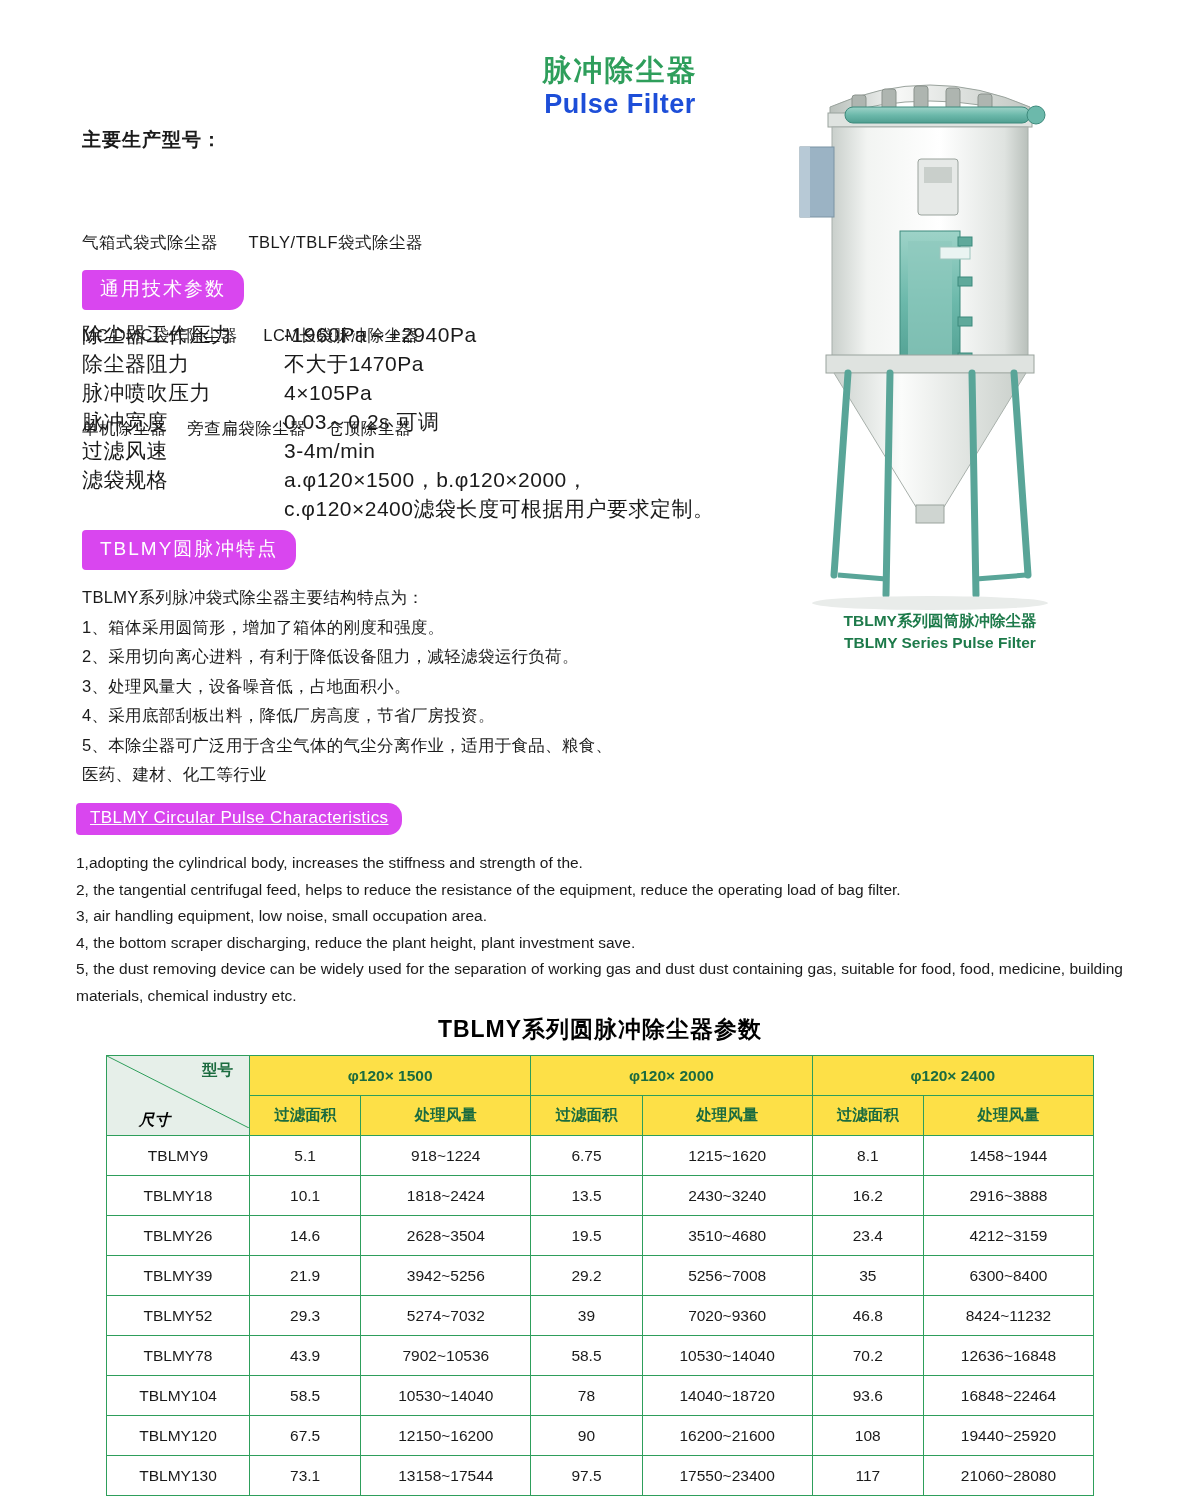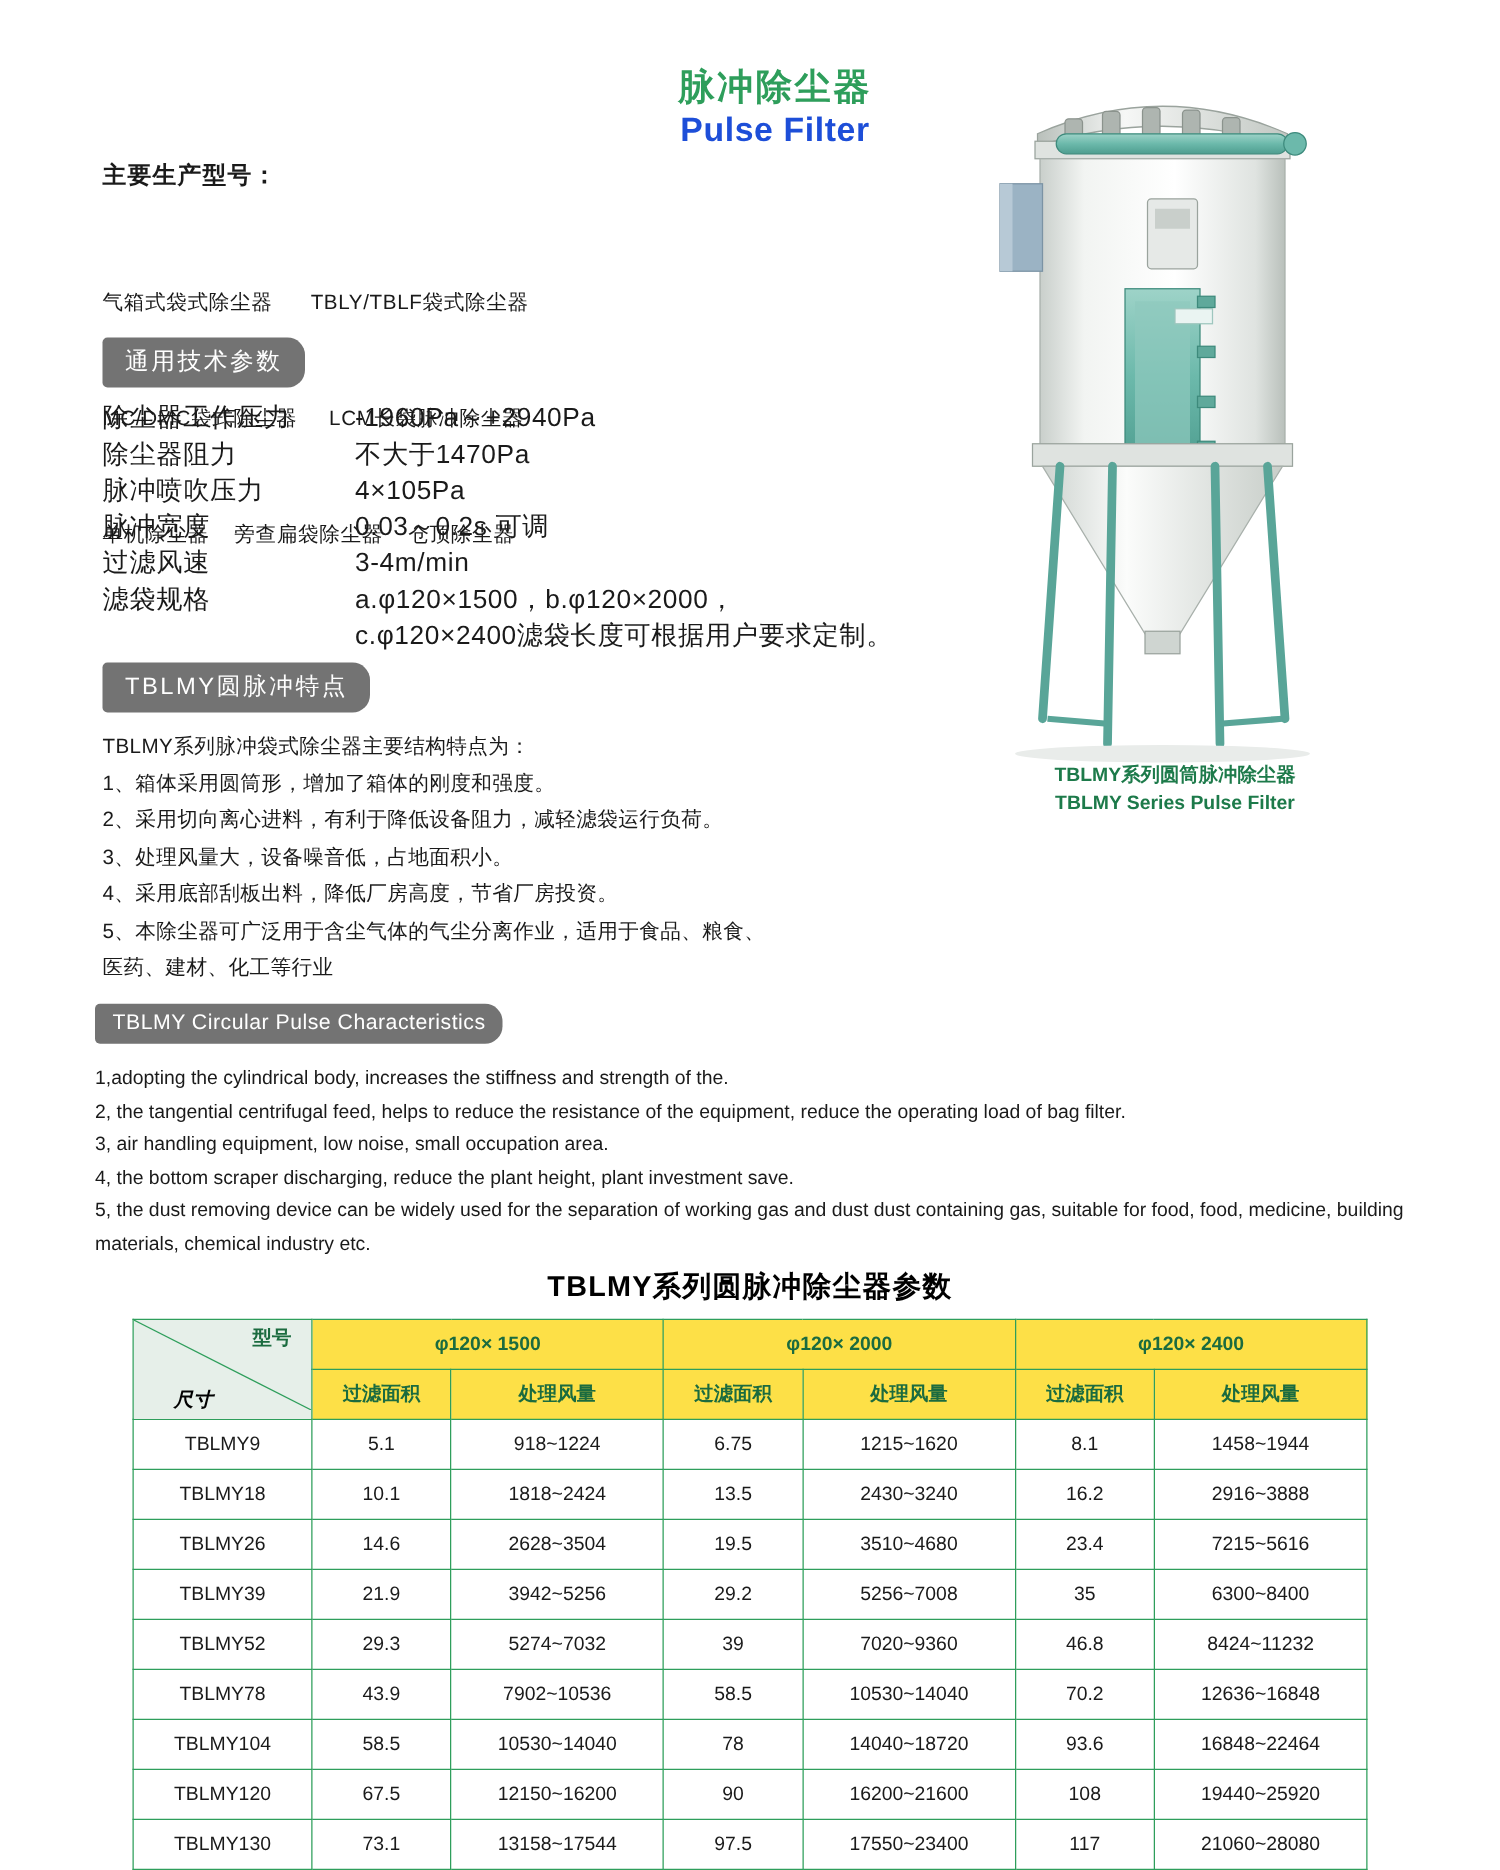--- a/index.html
+++ b/index.html
@@ -59,32 +59,33 @@
     top: 165px;
     font-size: 16.5px;
     line-height: 31px;
     letter-spacing: 0.5px;
     white-space: pre;
   }
 
   
   .pill {
     display: inline-block;
-    background: #737373;
+    background: #d946ef;
     color: #ffffff;
     font-size: 19px;
     padding: 6px 18px 8px 18px;
     border-radius: 4px 14px 14px 4px;
     letter-spacing: 2px;
     white-space: nowrap;
   }
   .pill.small {
     font-size: 17px;
     letter-spacing: 0.4px;
     padding: 5px 14px 7px 14px;
+    text-decoration: underline;
   }
   .pill-wrap { position: absolute; }
   #pill-general { left: 82px; top: 270px; }
   #pill-tblmy   { left: 82px; top: 530px; }
   #pill-circ    { left: 76px; top: 803px; }
 
   
   .specs {
     position: absolute;
     left: 82px;
@@ -405,21 +406,21 @@
         <td>16.2</td>
         <td>2916~3888</td>
       </tr>
       <tr>
         <td>TBLMY26</td>
         <td>14.6</td>
         <td>2628~3504</td>
         <td>19.5</td>
         <td>3510~4680</td>
         <td>23.4</td>
-        <td>7215~5616</td>
+        <td>4212~3159</td>
       </tr>
       <tr>
         <td>TBLMY39</td>
         <td>21.9</td>
         <td>3942~5256</td>
         <td>29.2</td>
         <td>5256~7008</td>
         <td>35</td>
         <td>6300~8400</td>
       </tr>

